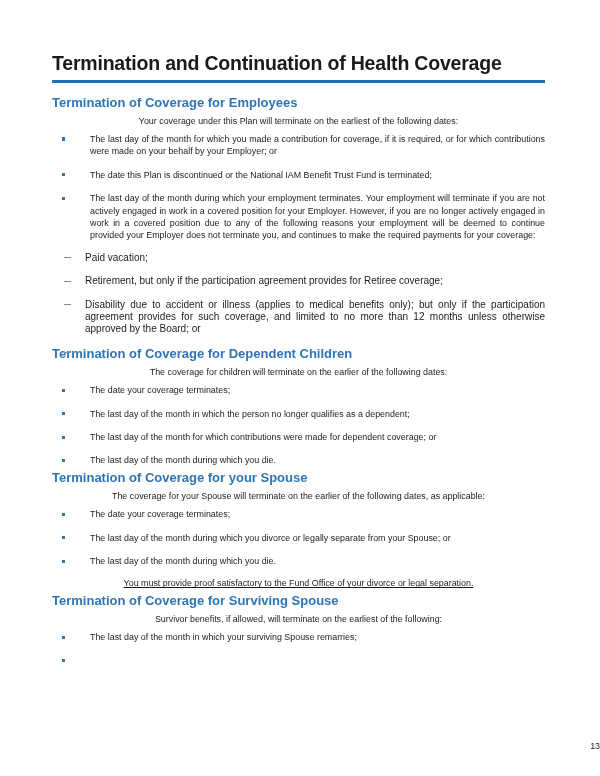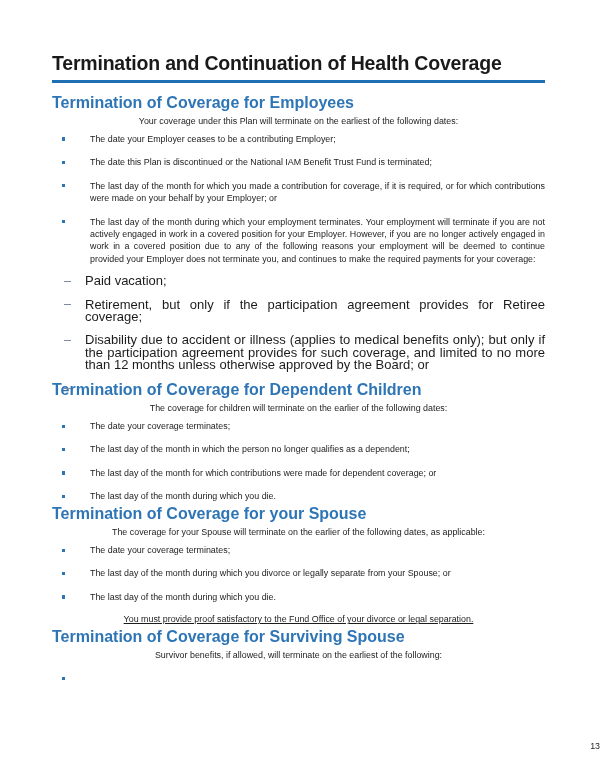--- a/index.html
+++ b/index.html
@@ -40,21 +40,21 @@
   }
   .title-rule {
     width: 493px;
     height: 2.5px;
     background: #1f6fb5;
     margin: 0 0 13px 0;
   }
 
   
   .section-heading {
-    font-size: 16px;
+    font-size: 13px;
     font-weight: bold;
     color: #2e75b6;
     line-height: 13px;
     margin: 0 0 6px 0;
   }
   .section + .section {
     margin-top: 4px;
   }
 
   
@@ -104,21 +104,21 @@
 
   
   ul.dashes {
     list-style: none;
     margin: 10px 0 0 0;
     padding: 0;
   }
   ul.dashes > li {
     position: relative;
     padding-left: 33px;
-    font-size: 13px;
+    font-size: 10px;
     color: #1c1c1c;
     line-height: 12.4px;
     text-align: justify;
     text-justify: inter-word;
     margin-bottom: 11px;
   }
   ul.dashes > li:last-child {
     margin-bottom: 0;
   }
   ul.dashes > li > .dash-marker {
@@ -154,29 +154,25 @@
 
     <h1 class="doc-title">Termination and Continuation of Health Coverage</h1>
     <div class="title-rule"></div>
 
     <div class="section">
       <h2 class="section-heading">Termination of Coverage for Employees</h2>
       <p class="para tight">Your coverage under this Plan will terminate on the earliest of the following dates:</p>
       <ul class="bullets">
         <li>
           <span class="bullet-marker"></span>
-          <span>The date your Employer ceases to be a contributing Employer;</span>
+          <span>The last day of the month for which you made a contribution for coverage, if it is required, or for which contributions were made on your behalf by your Employer; or</span>
         </li>
         <li>
           <span class="bullet-marker"></span>
           <span>The date this Plan is discontinued or the National IAM Benefit Trust Fund is terminated;</span>
-        </li>
-        <li>
-          <span class="bullet-marker"></span>
-          <span>The last day of the month for which you made a contribution for coverage, if it is required, or for which contributions were made on your behalf by your Employer; or</span>
         </li>
         <li>
           <span class="bullet-marker"></span>
           <span>The last day of the month during which your employment terminates. Your employment will terminate if you are not actively engaged in work in a covered position for your Employer. However, if you are no longer actively engaged in work in a covered position due to any of the following reasons your employment will be deemed to continue provided your Employer does not terminate you, and continues to make the required payments for your coverage:</span>
         </li>
       </ul>
       <ul class="dashes">
         <li>
           <span class="dash-marker"></span>
           <span>Paid vacation;</span>
@@ -237,20 +233,21 @@
       </ul>
       <p class="para after-list">You must provide proof satisfactory to the Fund Office of your divorce or legal separation.</p>
     </div>
 
     <div class="section">
       <h2 class="section-heading">Termination of Coverage for Surviving Spouse</h2>
       <p class="para tight">Survivor benefits, if allowed, will terminate on the earliest of the following:</p>
       <ul class="bullets">
         <li>
           <span class="bullet-marker"></span>
+          <span>The last day of the month in which your surviving Spouse remarries;</span>
         </li>
         <li>
           <span class="bullet-marker"></span>
         </li>
       </ul>
     </div>
 
   </div>
 
   <div class="page-number">13</div>

